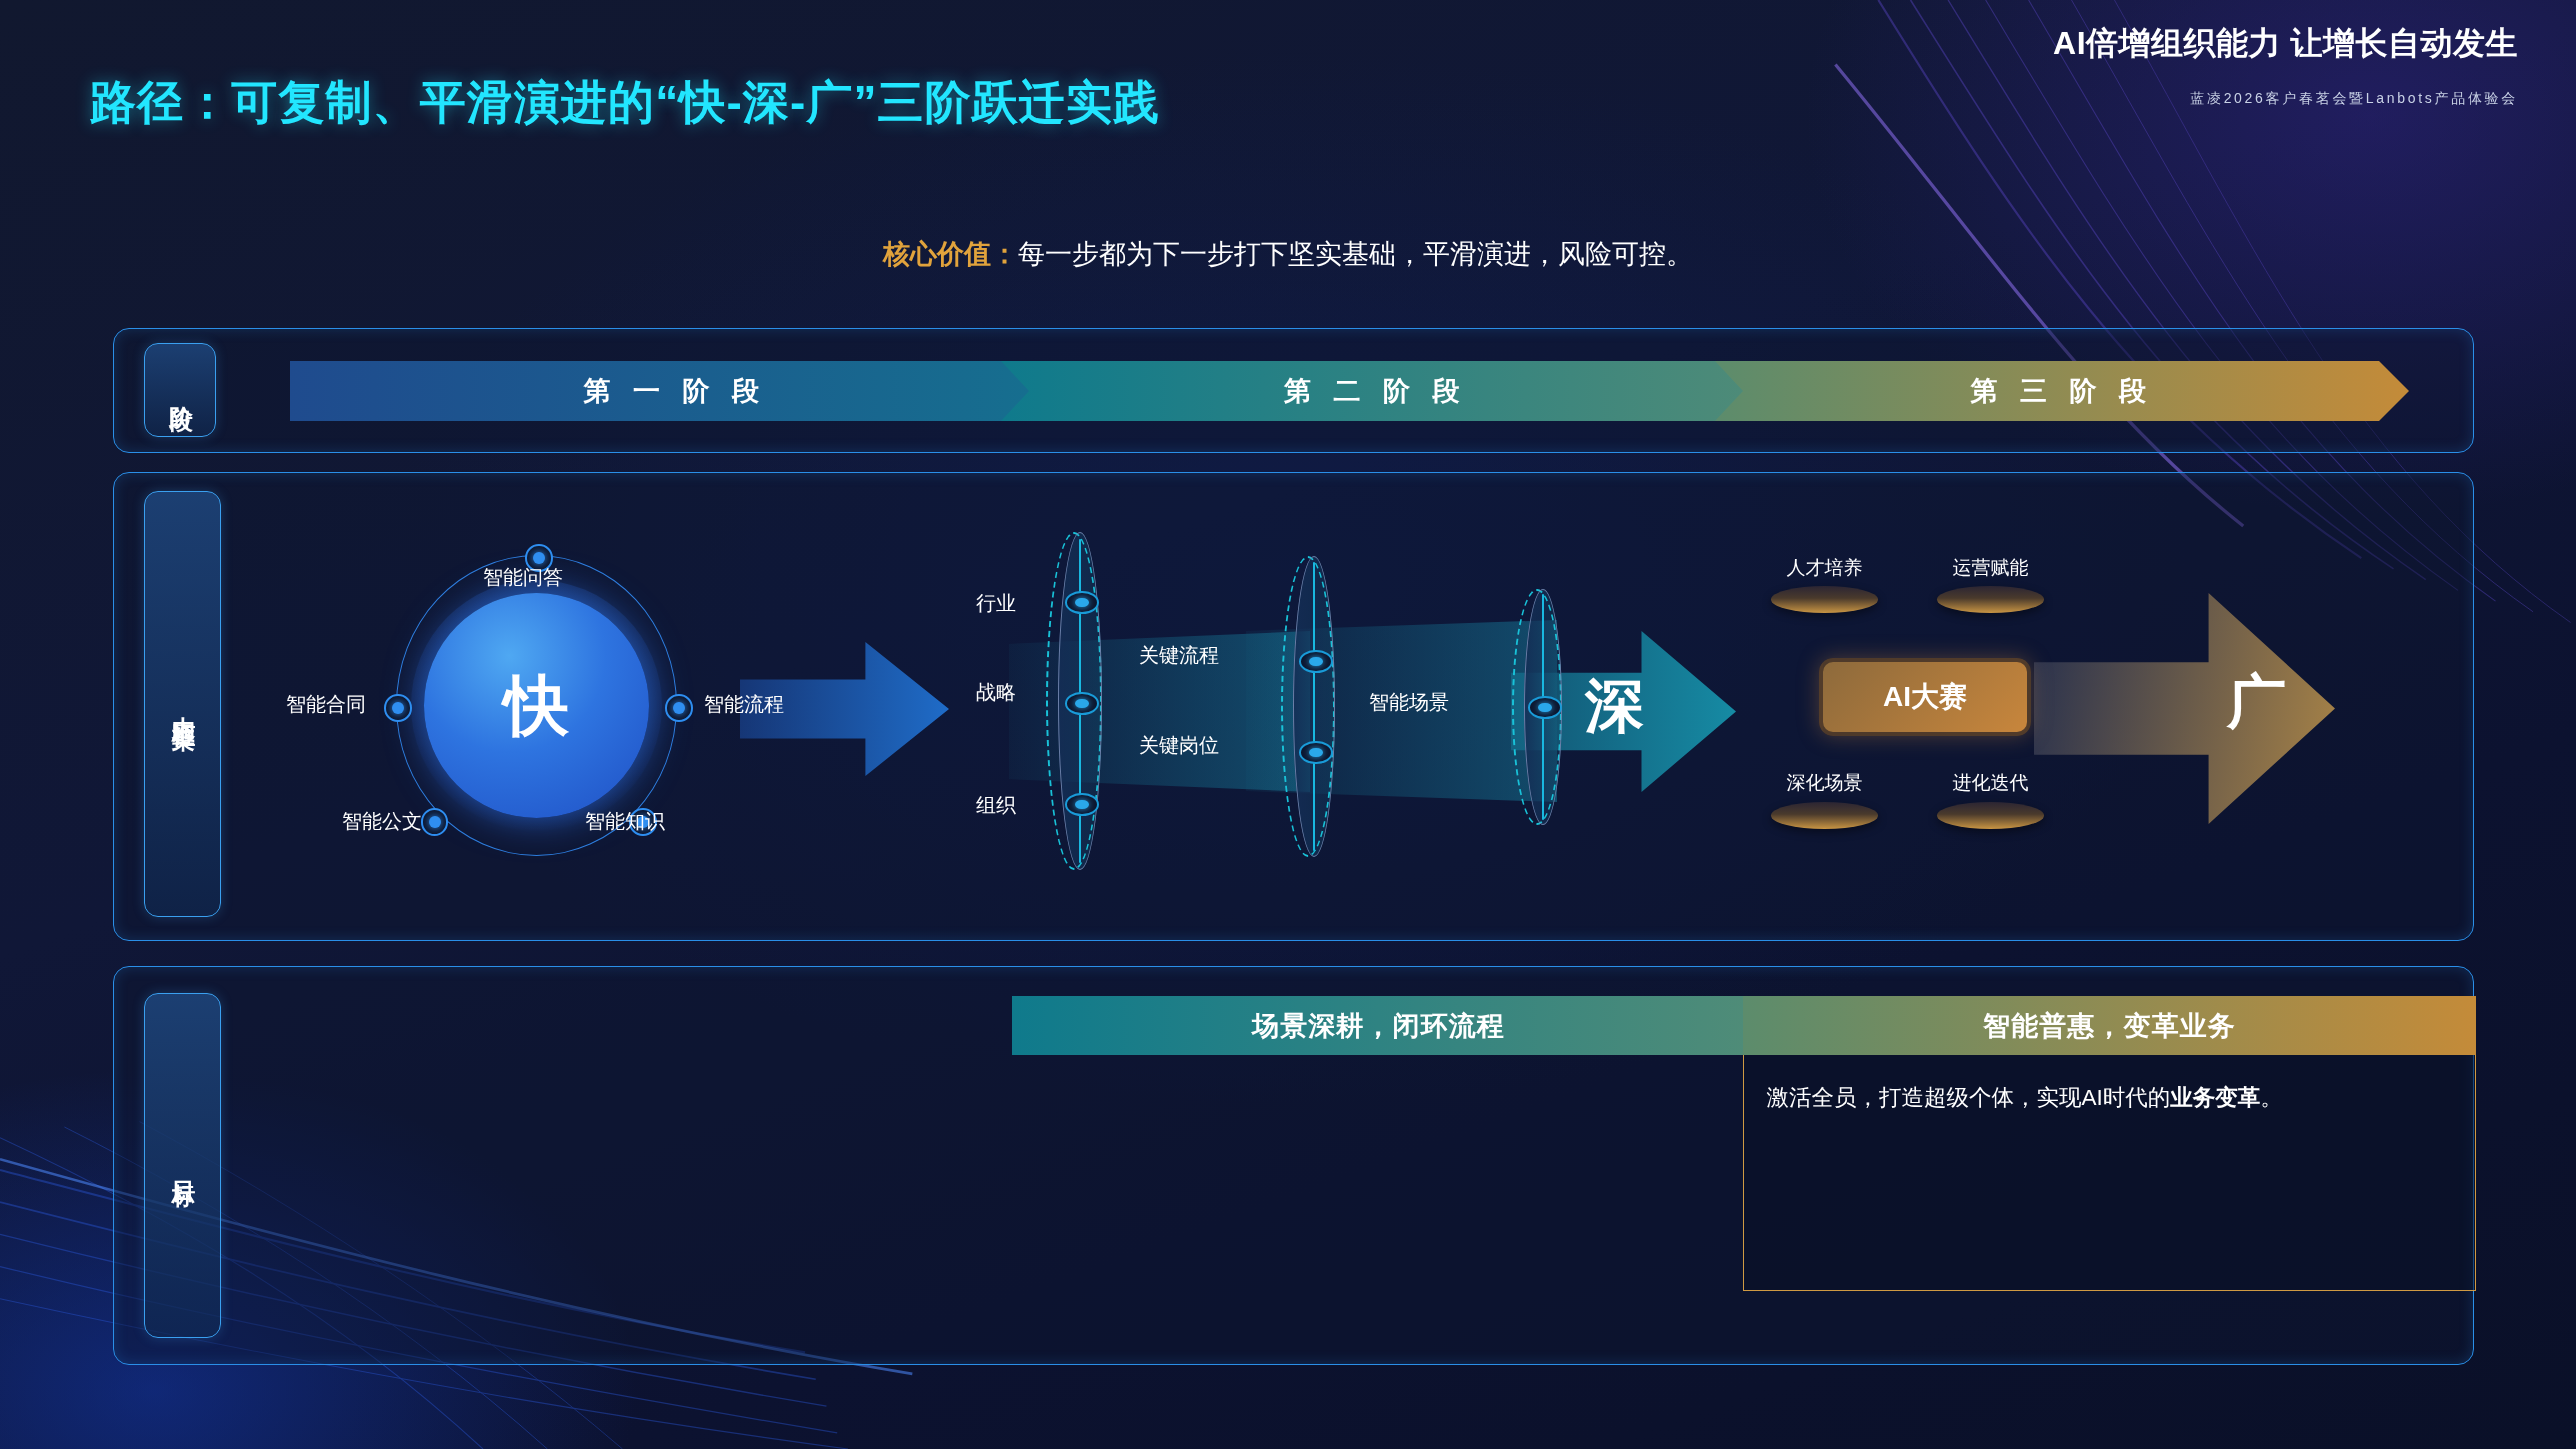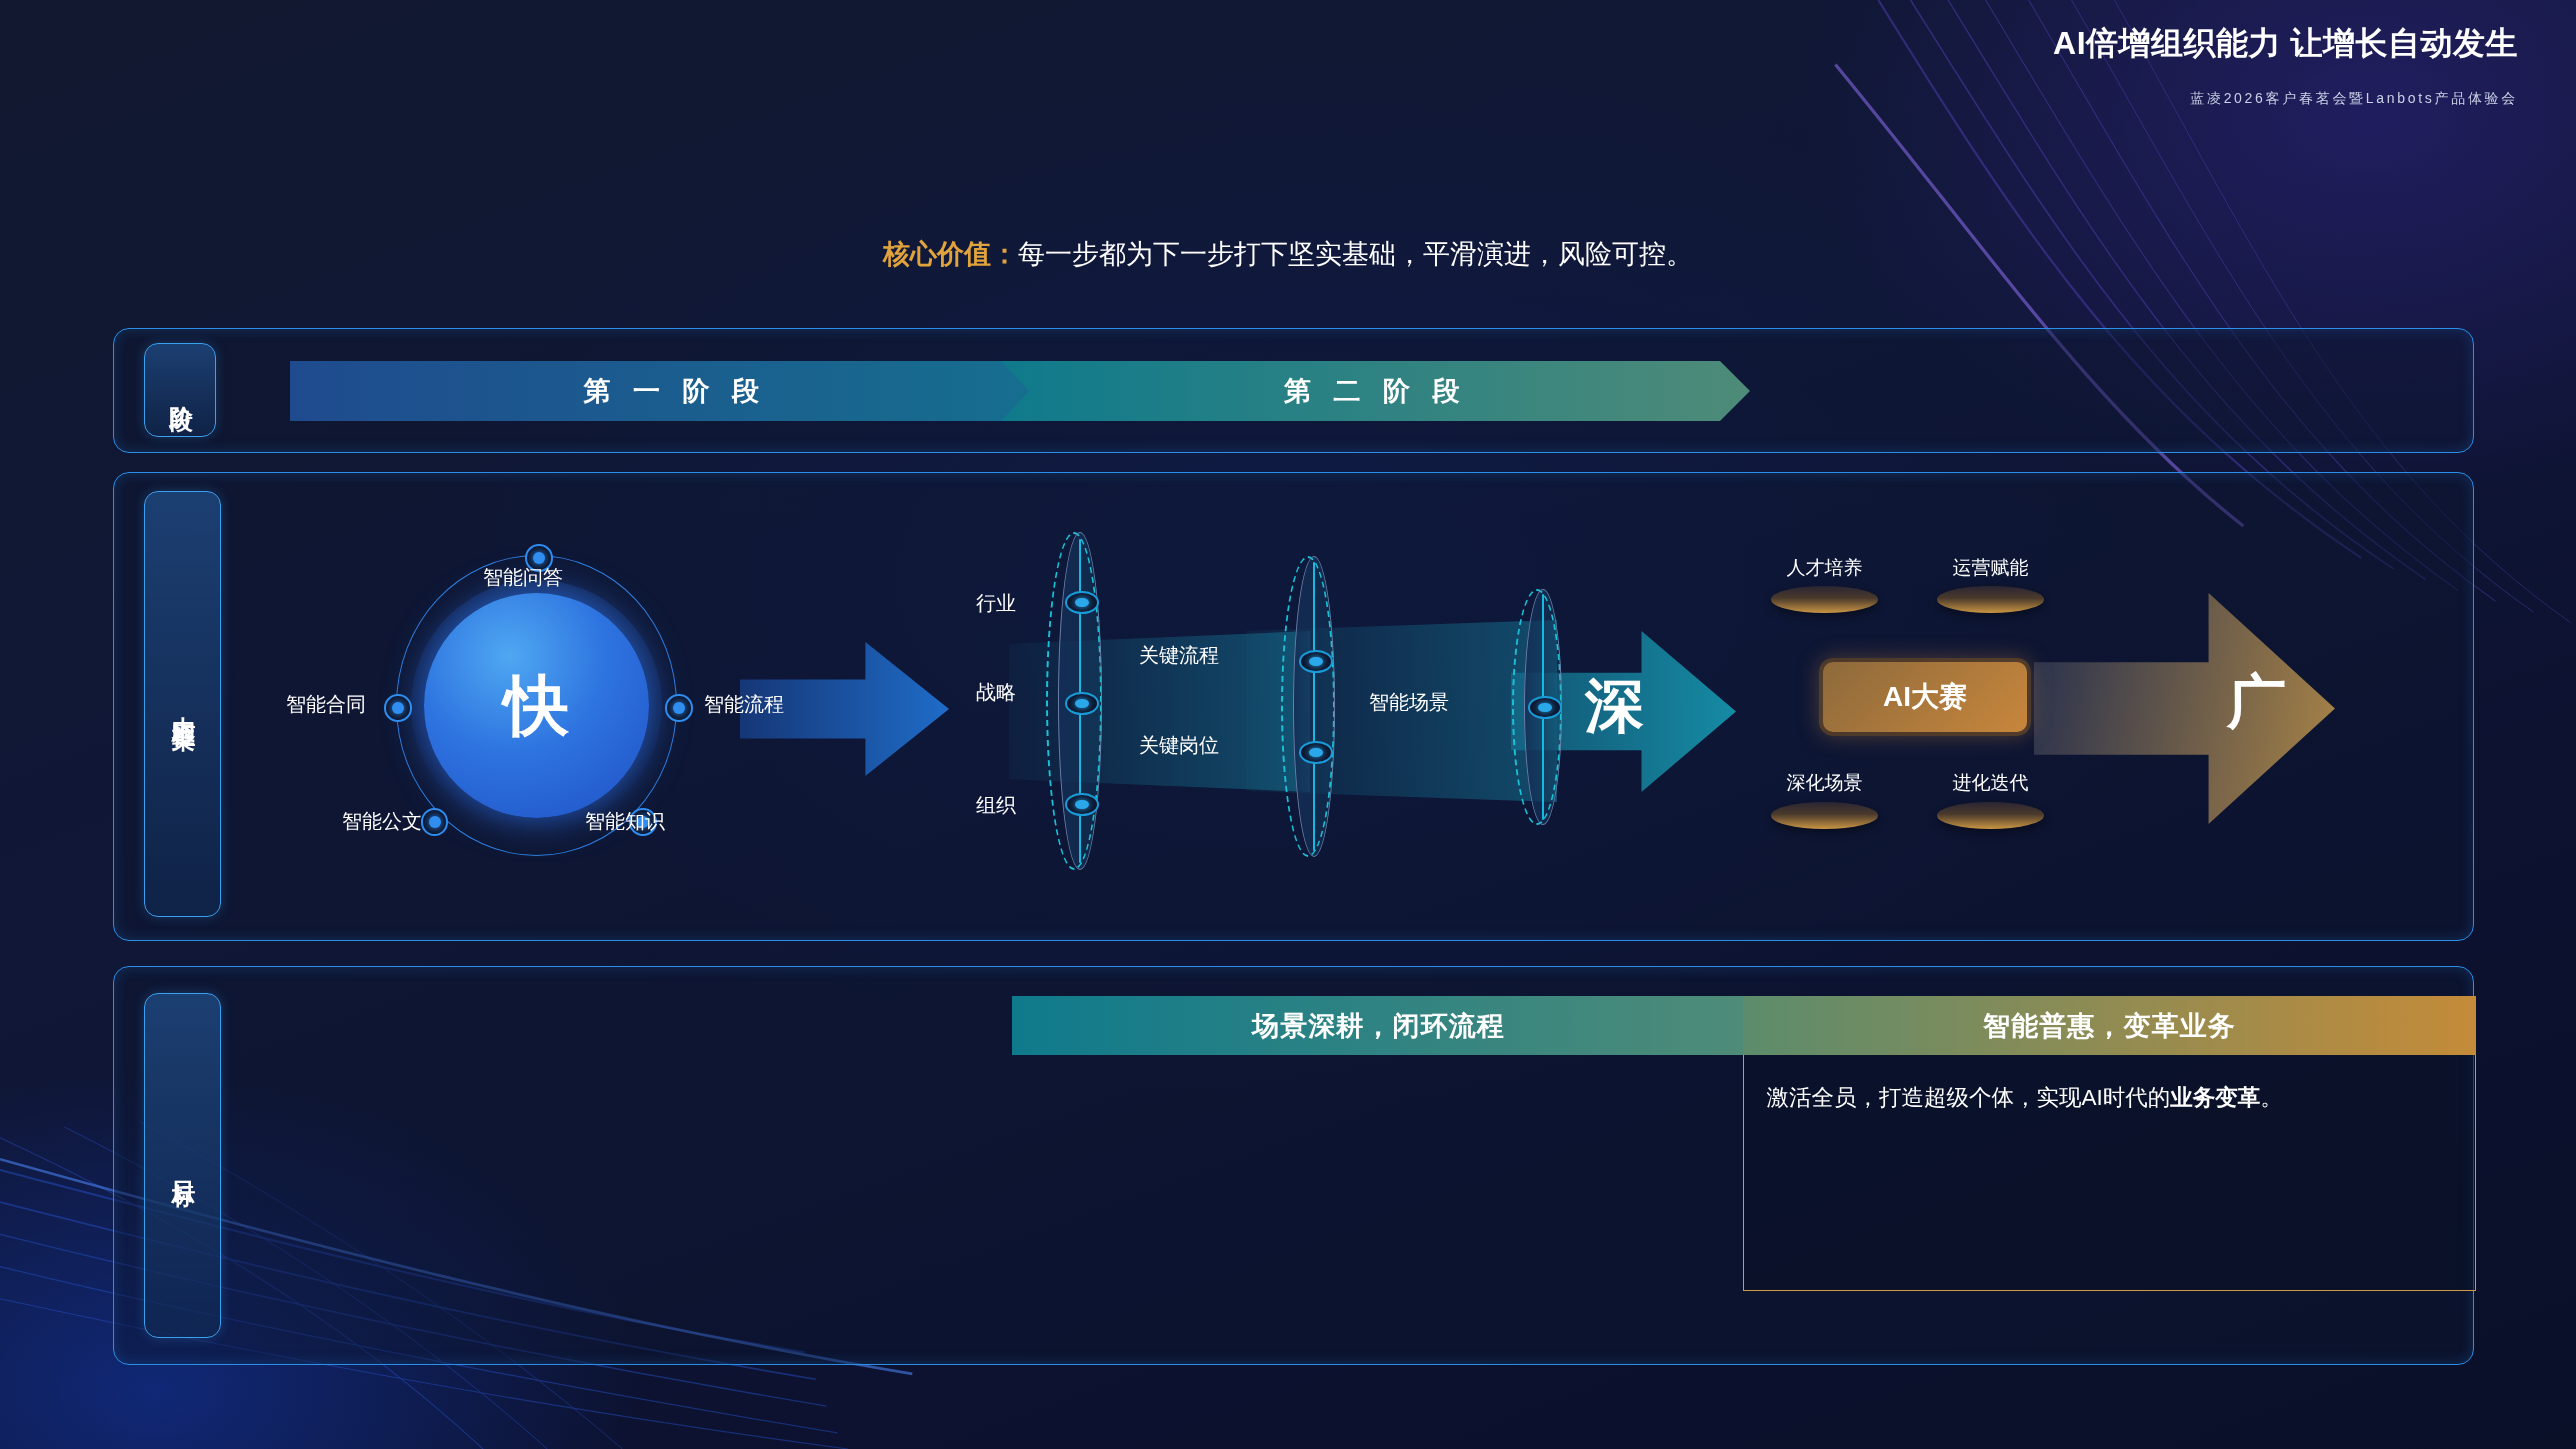--- a/index.html
+++ b/index.html
@@ -161,39 +161,43 @@
       <path d="M0,2420 C460,2520 980,2620 1580,2700" stroke-width="2"></path>
       <path d="M0,2120 C300,2260 620,2440 900,2700" stroke-width="2"></path>
       <path d="M120,2100 C420,2250 740,2450 1020,2700" stroke-width="1.8"></path>
       <path d="M260,2090 C560,2250 880,2460 1160,2700" stroke-width="1.6"></path>
     </g>
     <g stroke="#4f8bff" fill="none" opacity="0.55">
       <path d="M0,2160 C500,2300 1100,2460 1700,2560" stroke-width="5"></path>
     </g>
   </svg>
 
+  <div class="title">路径：可复制、平滑演进的“快-深-广”三阶跃迁实践</div>
 
   <div class="brand">
     <div class="brand-main">AI倍增组织能力  让增长自动发生</div>
     <div class="brand-sub">蓝凌2026客户春茗会暨Lanbots产品体验会</div>
   </div>
 
   <div class="subtitle">
     <span class="k">核心价值</span><span class="k">：</span><span class="v">每一步都为下一步打下坚实基础，平滑演进，风险可控。</span>
   </div>
 
   <div class="panel" id="phase-panel"></div>
   <div class="rowlabel" id="phase-label">
     <span>阶段</span>
   </div>
   <div class="chev first" id="chev1">
     <span>第 一 阶 段</span>
   </div>
   <div class="chev" id="chev2">
     <span>第 二 阶 段</span>
+  </div>
+  <div class="chev" id="chev3">
+    <span>第 三 阶 段</span>
   </div>
 
   <div class="panel" id="content-panel"></div>
   <div class="rowlabel" id="content-label">
     <span>内容框架</span>
   </div>
 
   <div class="stage" id="s1">
     <div id="s1-arrow"></div>
     <div class="orb-wrap">

